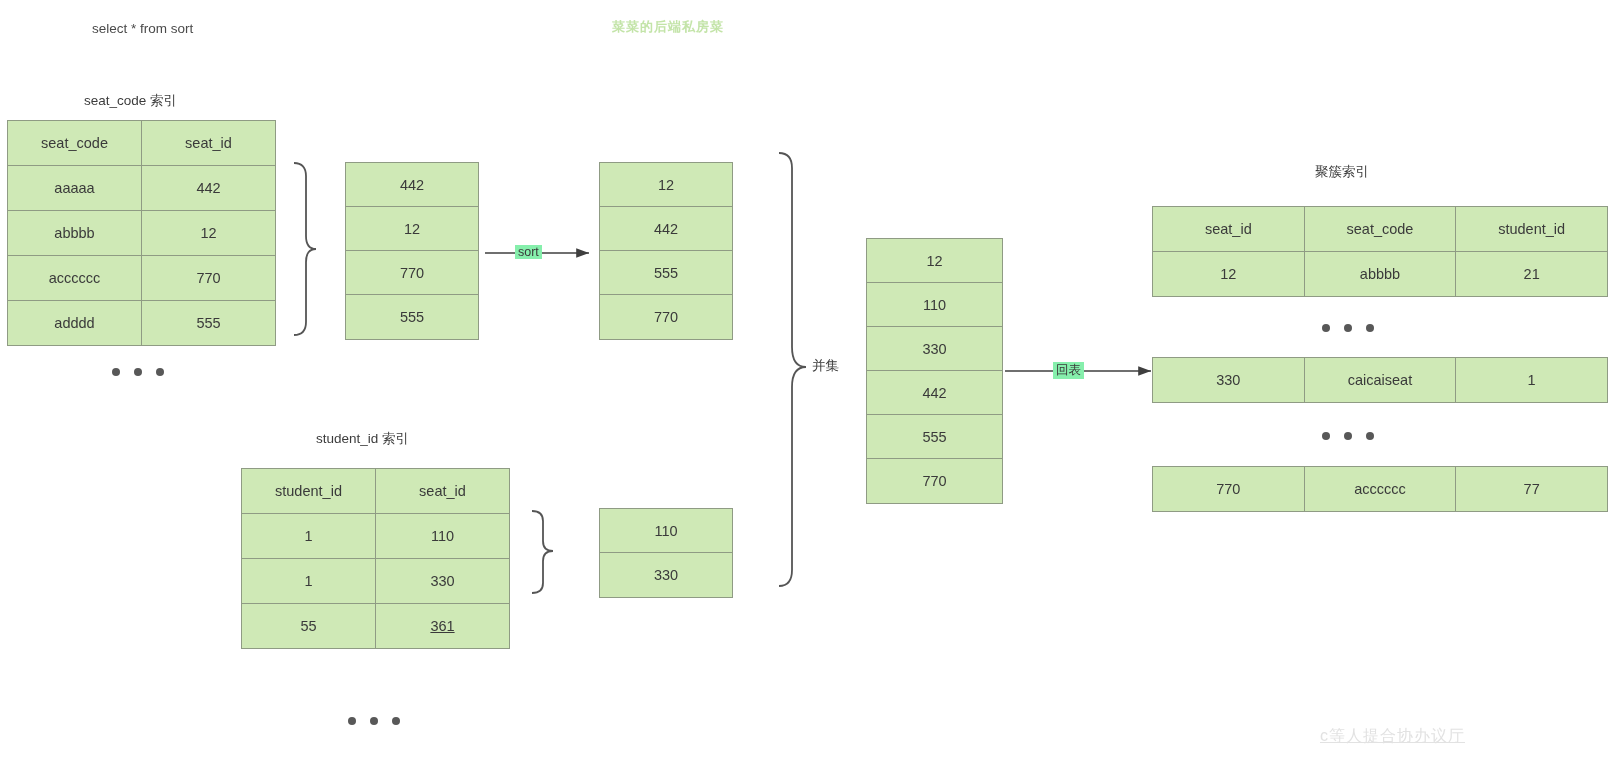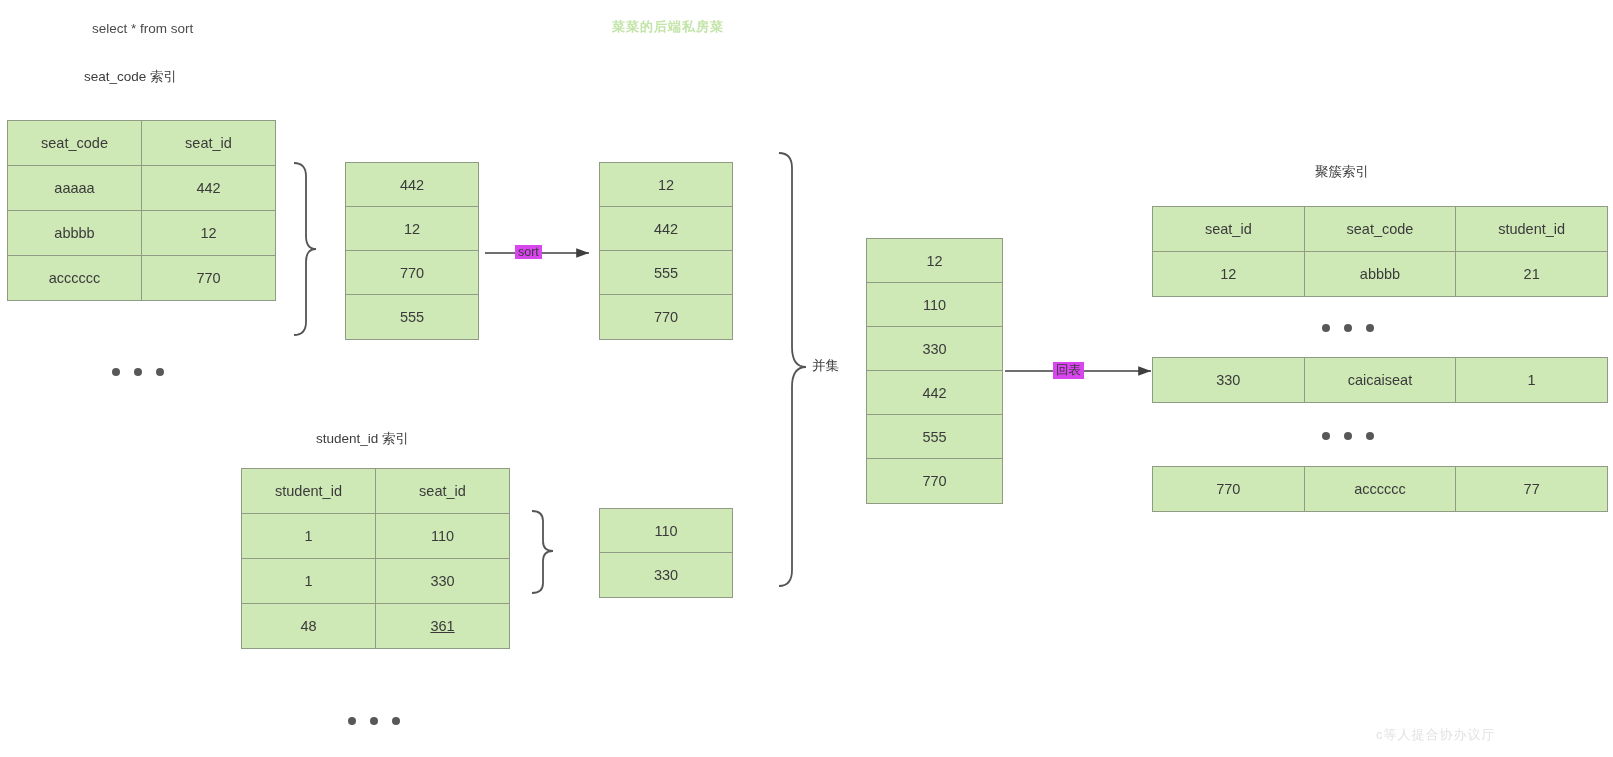--- a/index.html
+++ b/index.html
@@ -32,25 +32,26 @@
   .sql .line2 { display: block; }
 
   .watermark-top {
     left: 612px; top: 18px;
     font-size: 13px;
     color: #c3e4a8;
     letter-spacing: 1px;
     font-weight: 600;
   }
   .watermark-bottom {
-    left: 1376px; top: 726px;
-    font-size: 13px;
+    left: 1320px; top: 726px;
+    font-size: 16px;
     color: #e2e2e2;
     letter-spacing: 1px;
     white-space: nowrap;
+    text-decoration: underline;
   }
 
   .caption {
     font-size: 13.5px;
     color: #3c3c3c;
     white-space: nowrap;
   }
 
   
   .tbl {
@@ -87,56 +88,60 @@
     display: block;
     width: 8px; height: 8px;
     border-radius: 50%;
     background: #585858;
   }
 
   
   .arrow-label {
     font-size: 12.5px;
     color: #3a3a3a;
-    background: #d946ef;
+    background: #86efac;
     padding: 0 3px;
     white-space: nowrap;
   }
   svg.line { overflow: visible; display: block; }
 </style>
 </head>
 <body>
 
 <div id="canvas">
 
   <div class="abs sql">
     <span class="line1">select * from sort</span>
   </div>
 
   <div class="abs watermark-top">菜菜的后端私房菜</div>
 
-  <div class="abs caption" style="left:84px; top:68px;">seat_code 索引</div>
+  <div class="abs caption" style="left:84px; top:92px;">seat_code 索引</div>
 
   <table class="abs tbl" style="left:7px; top:120px; width:266px;">
     <tbody>
         <tr>
       <td style="width:133px; height:44px;">seat_code</td>
       <td style="width:133px; height:44px;">seat_id</td>
     </tr>
     <tr>
       <td style="height:44px;">aaaaa</td>
       <td style="height:44px;">442</td>
     </tr>
     <tr>
       <td style="height:44px;">abbbb</td>
       <td style="height:44px;">12</td>
     </tr>
     <tr>
       <td style="height:44px;">acccccc</td>
       <td style="height:44px;">770</td>
+    </tr>
+    <tr>
+      <td style="height:44px;">adddd</td>
+      <td style="height:44px;">555</td>
     </tr>
   </tbody>
     </table>
 
   <div class="abs dots" style="left:112px; top:368px;">
     <i></i>
     <i></i>
     <i></i>
   </div>
 
@@ -178,21 +183,21 @@
     </tr>
     <tr>
       <td style="height:44px;">1</td>
       <td style="height:44px;">110</td>
     </tr>
     <tr>
       <td style="height:44px;">1</td>
       <td style="height:44px;">330</td>
     </tr>
     <tr>
-      <td style="height:44px;">48</td>
+      <td style="height:44px;">55</td>
       <td style="height:44px;text-decoration:underline;">361</td>
     </tr>
   </tbody>
     </table>
 
   <div class="abs dots" style="left:348px; top:717px;">
     <i></i>
     <i></i>
     <i></i>
   </div>

